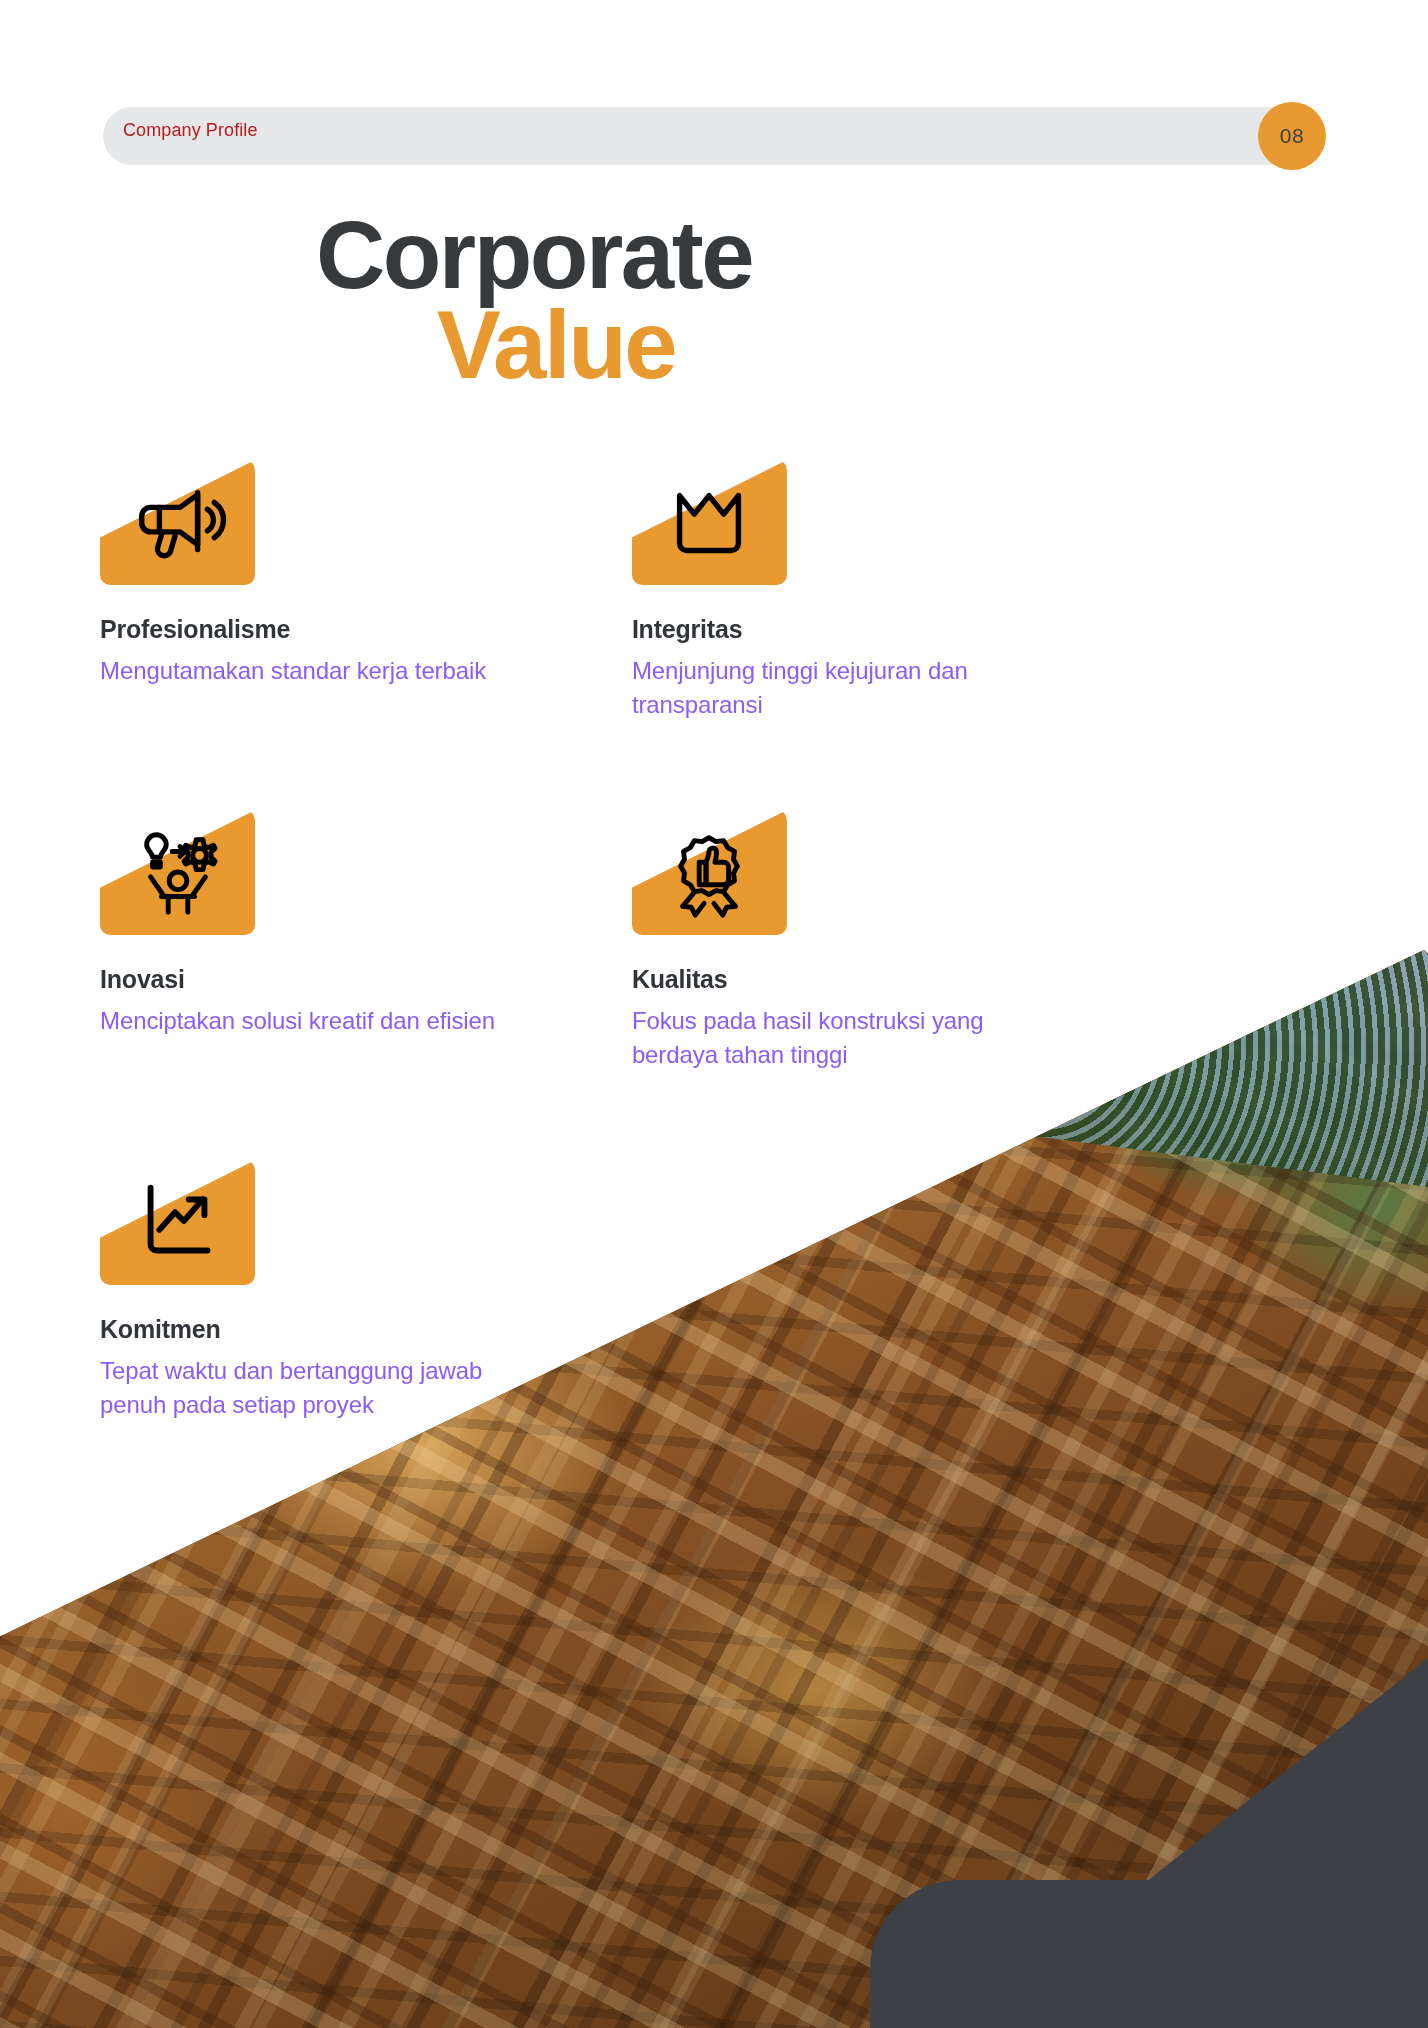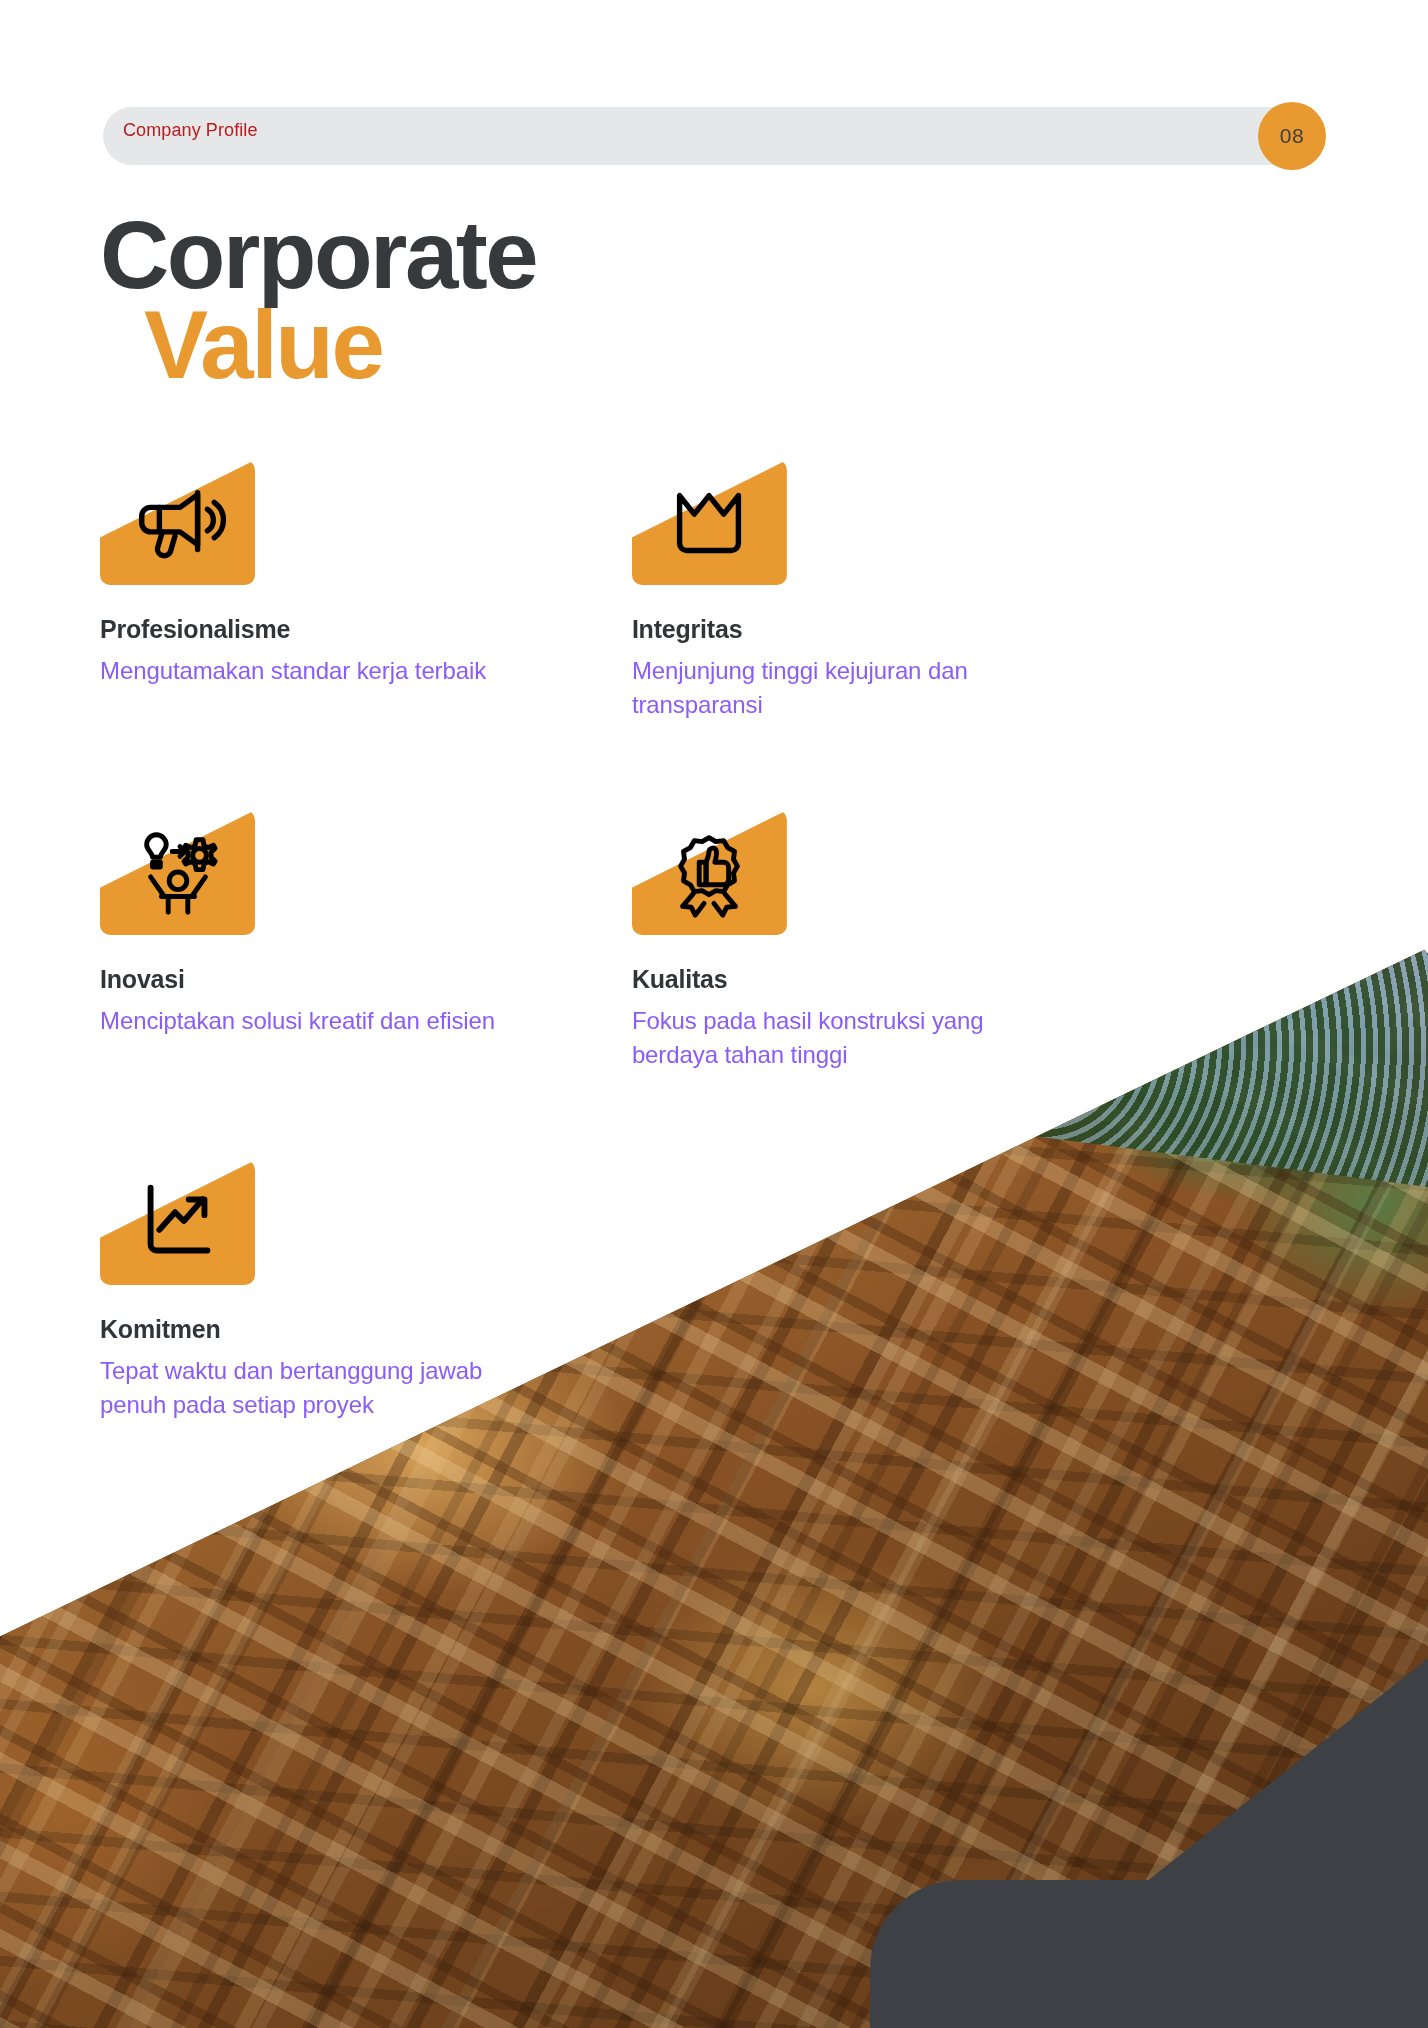--- a/index.html
+++ b/index.html
@@ -61,23 +61,24 @@
     justify-content:center;
     color:#404040;
     font-size:21px;
     font-weight:400;
     letter-spacing:0.5px;
   }
 
   
   .title-block {
     position:absolute;
-    left:100px;
+    left:84px;
     top:210px;
     width:900px;
+    text-align:center;
   }
   .title-line {
     font-size:96px;
     line-height:0.94;
     font-weight:800;
     letter-spacing:-2.5px;
     font-family:"Liberation Sans", sans-serif;
   }
   .title-line.dark { color:#373a3d; }
   .title-line.accent { color:#e8992f;margin-left:44px; }

